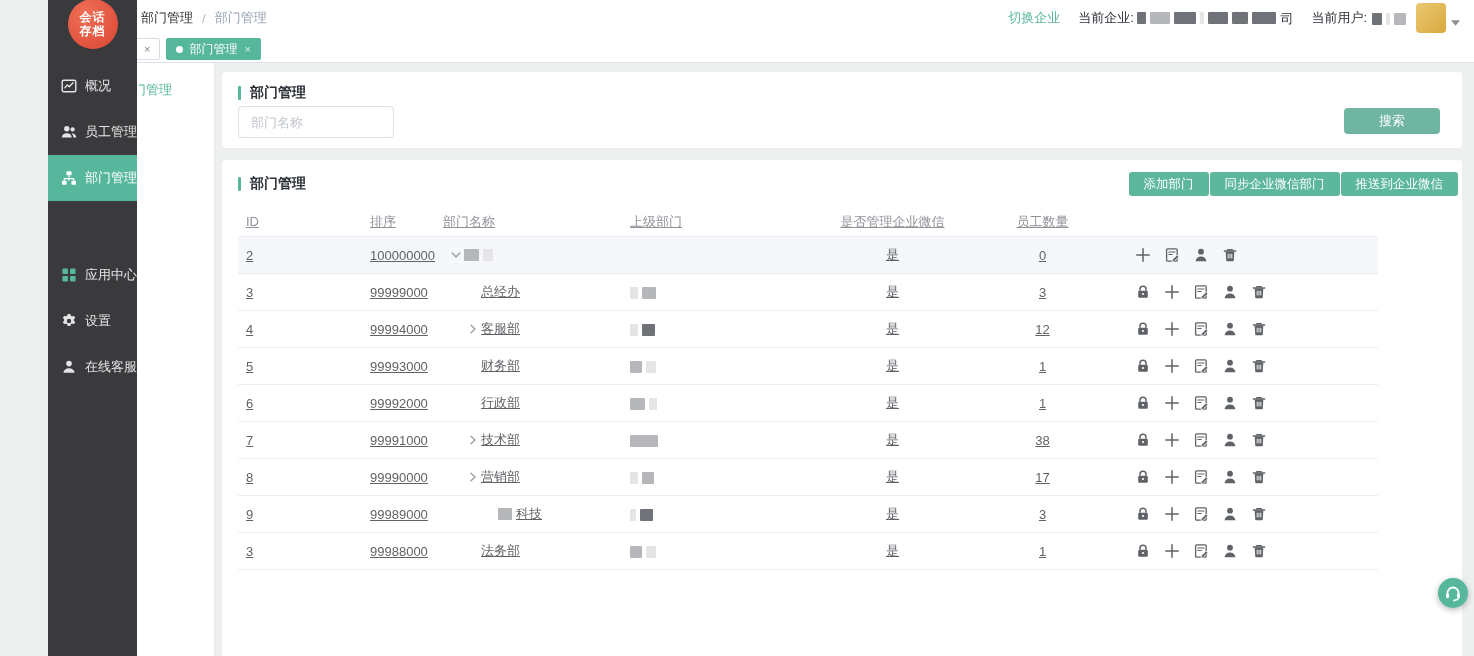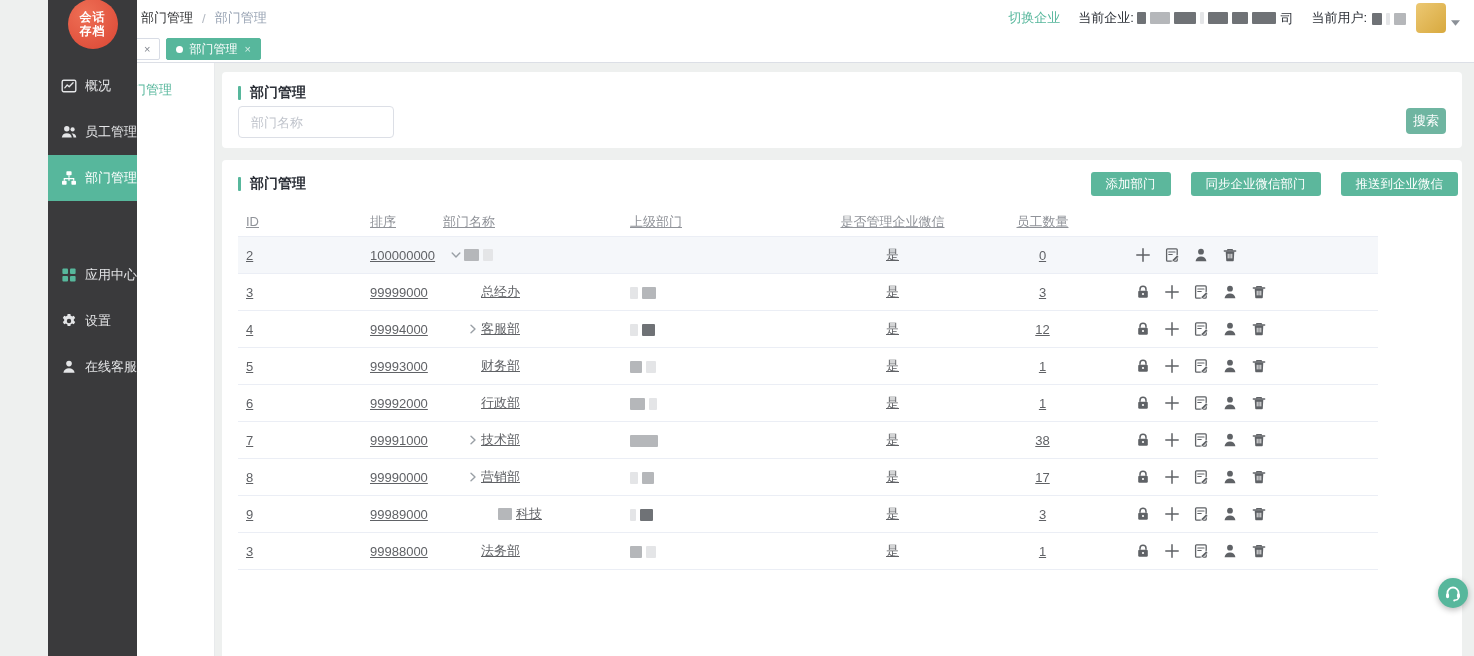--- a/index.html
+++ b/index.html
@@ -65,27 +65,27 @@
   .card{ background:#fff; border-radius:4px; position:relative; }
   .card-title{ display:flex; align-items:center; padding:12px 0 0 16px; }
   .tbar{ width:3px; height:14px; background:var(--accent); border-radius:1px; margin-right:9px; }
   .ttext{ font-size:14px; font-weight:bold; color:#2c3038; }
 
   .card-search{ height:76px; margin-bottom:12px; }
   .search-input{ position:absolute; left:16px; top:34px; width:156px; height:32px;
     border:1px solid #dcdfe6; border-radius:4px; padding:0 12px; font-size:13px; color:#606266; outline:none;
     font-family:"Liberation Sans","DejaVu Sans",sans-serif; }
   .search-input::placeholder{ color:#c0c4cc; }
-  .search-btn{ position:absolute; right:16px; top:36px; height:26px; padding:0 7px;
+  .search-btn{ position:absolute; right:22px; top:36px; height:26px; padding:0 35px;
     background:var(--search-btn); color:#fff; border:none; border-radius:4px; font-size:13px; cursor:pointer;
     font-family:"Liberation Sans","DejaVu Sans",sans-serif; }
 
   .card-table{ height:calc(100% - 88px); border-radius:4px 4px 0 0; }
   .table-head{ display:flex; align-items:center; justify-content:space-between; padding:12px 4px 0 16px; }
-  .btn-group{ display:flex; gap:20px; margin-right:0; }
+  .btn-group{ display:flex; gap:1px; margin-right:0; }
   .green-btn{ height:24px; padding:0 15px; background:var(--btn-green); color:#fff; border:none;
     border-radius:3px; font-size:12.5px; cursor:pointer; white-space:nowrap;
     font-family:"Liberation Sans","DejaVu Sans",sans-serif; }
 
   
   .tbl{ margin:11px 84px 0 16px; font-size:13px; color:#606266; }
   .trow{ display:grid; grid-template-columns:122px 78px 182px 205px 135px 165px 1fr;
     align-items:center; height:37px; border-bottom:1px solid #ebeef5; background:#fff;text-decoration:underline; }
   .trow.hl{ background:var(--hl); }
   .thead-row{ height:30px; color:#909399; }

